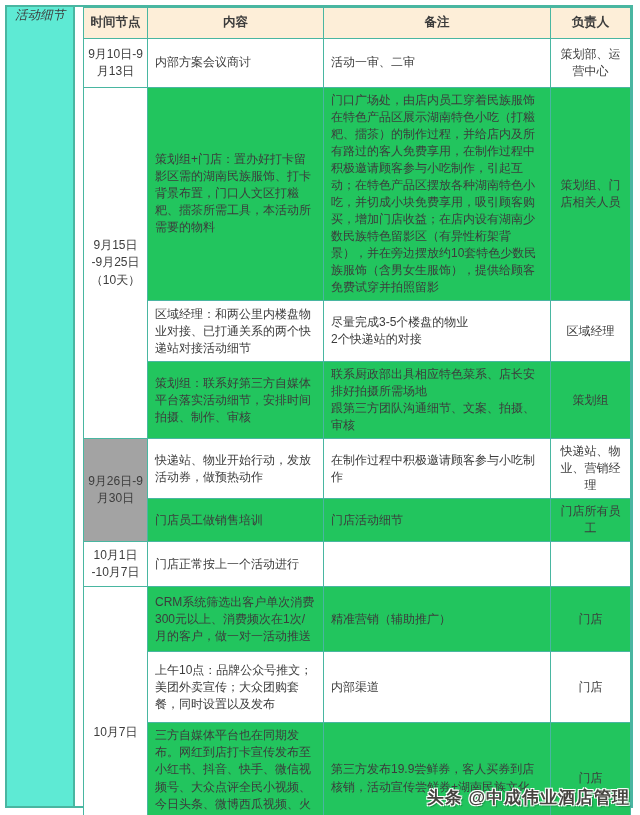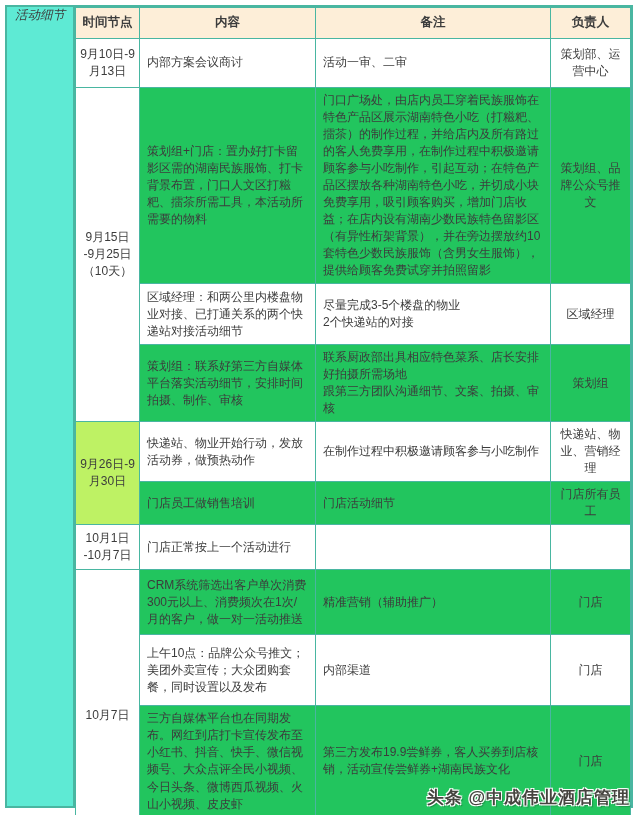--- a/index.html
+++ b/index.html
@@ -10,32 +10,32 @@
   }
   .sheet{
     position:absolute;left:5px;top:5px;width:628px;height:803px;
     border:2px solid #49b6a1;display:flex;box-sizing:border-box;background:#fff;
   }
   .side-cell{
     width:66px;min-width:66px;border-right:2px solid #49b6a1;
     display:flex;align-items:flex-start;justify-content:center;
     font-size:12.5px;background:#5eead4;font-style:italic;
   }
-  .table-wrap{flex:1;}
+  .table-wrap{flex:1;margin-left:8px;}
   table{width:100%;height:100%;border-collapse:collapse;table-layout:fixed;}
   th,td{
     border:1.5px solid #49b6a1;font-size:12px;line-height:1.42;
     padding:4px 7px;vertical-align:middle;word-break:break-all;
   }
   th{
     background:#fdeed8;text-align:center;font-weight:600;
     padding:6px 3px;font-size:12.5px;
   }
   td.time{text-align:center;white-space:pre-line;padding:0 2px;background:#ffffff;}
-  td.time.t-cream{background:#bef264;}
+  td.time.t-cream{background:#a3a3a3;}
   td.remark{white-space:pre-line;}
   td.owner{text-align:center;padding:4px 4px;}
   tr.cream td.content, tr.cream td.remark, tr.cream td.owner{background:#22c55e;}
   tr.white td.content, tr.white td.remark, tr.white td.owner{background:#ffffff;}
   .h-r1 td{height:40px}.h-r2 td{height:156px}.h-r3 td{height:52px}
   .h-r4 td{height:56px}.h-r5 td{height:50px}.h-r6 td{height:24px}
   .h-r7 td{height:36px}.h-r8 td{height:56px}.h-r9 td{height:62px}
   .h-r10 td{height:92px}.h-r11 td{height:36px}
   .watermark{
     position:absolute;right:10px;bottom:6px;
@@ -72,21 +72,21 @@
           <td class="content">内部方案会议商讨</td>
           <td class="remark">活动一审、二审</td>
           <td class="owner">策划部、运营中心</td>
         </tr>
         <tr class="cream h-r2">
           <td class="time" rowspan="3">9月15日
 -9月25日
 （10天）</td>
           <td class="content">策划组+门店：置办好打卡留影区需的湖南民族服饰、打卡背景布置，门口人文区打糍粑、擂茶所需工具，本活动所需要的物料</td>
           <td class="remark">门口广场处，由店内员工穿着民族服饰在特色产品区展示湖南特色小吃（打糍粑、擂茶）的制作过程，并给店内及所有路过的客人免费享用，在制作过程中积极邀请顾客参与小吃制作，引起互动；在特色产品区摆放各种湖南特色小吃，并切成小块免费享用，吸引顾客购买，增加门店收益；在店内设有湖南少数民族特色留影区（有异性桁架背景），并在旁边摆放约10套特色少数民族服饰（含男女生服饰），提供给顾客免费试穿并拍照留影</td>
-          <td class="owner">策划组、品牌公众号推文</td>
+          <td class="owner">策划组、门店相关人员</td>
         </tr>
         <tr class="white h-r3">
           <td class="content">区域经理：和两公里内楼盘物业对接、已打通关系的两个快递站对接活动细节</td>
           <td class="remark">尽量完成3-5个楼盘的物业
 2个快递站的对接</td>
           <td class="owner">区域经理</td>
         </tr>
         <tr class="cream h-r4">
           <td class="content">策划组：联系好第三方自媒体平台落实活动细节，安排时间拍摄、制作、审核</td>
           <td class="remark">联系厨政部出具相应特色菜系、店长安排好拍摄所需场地

